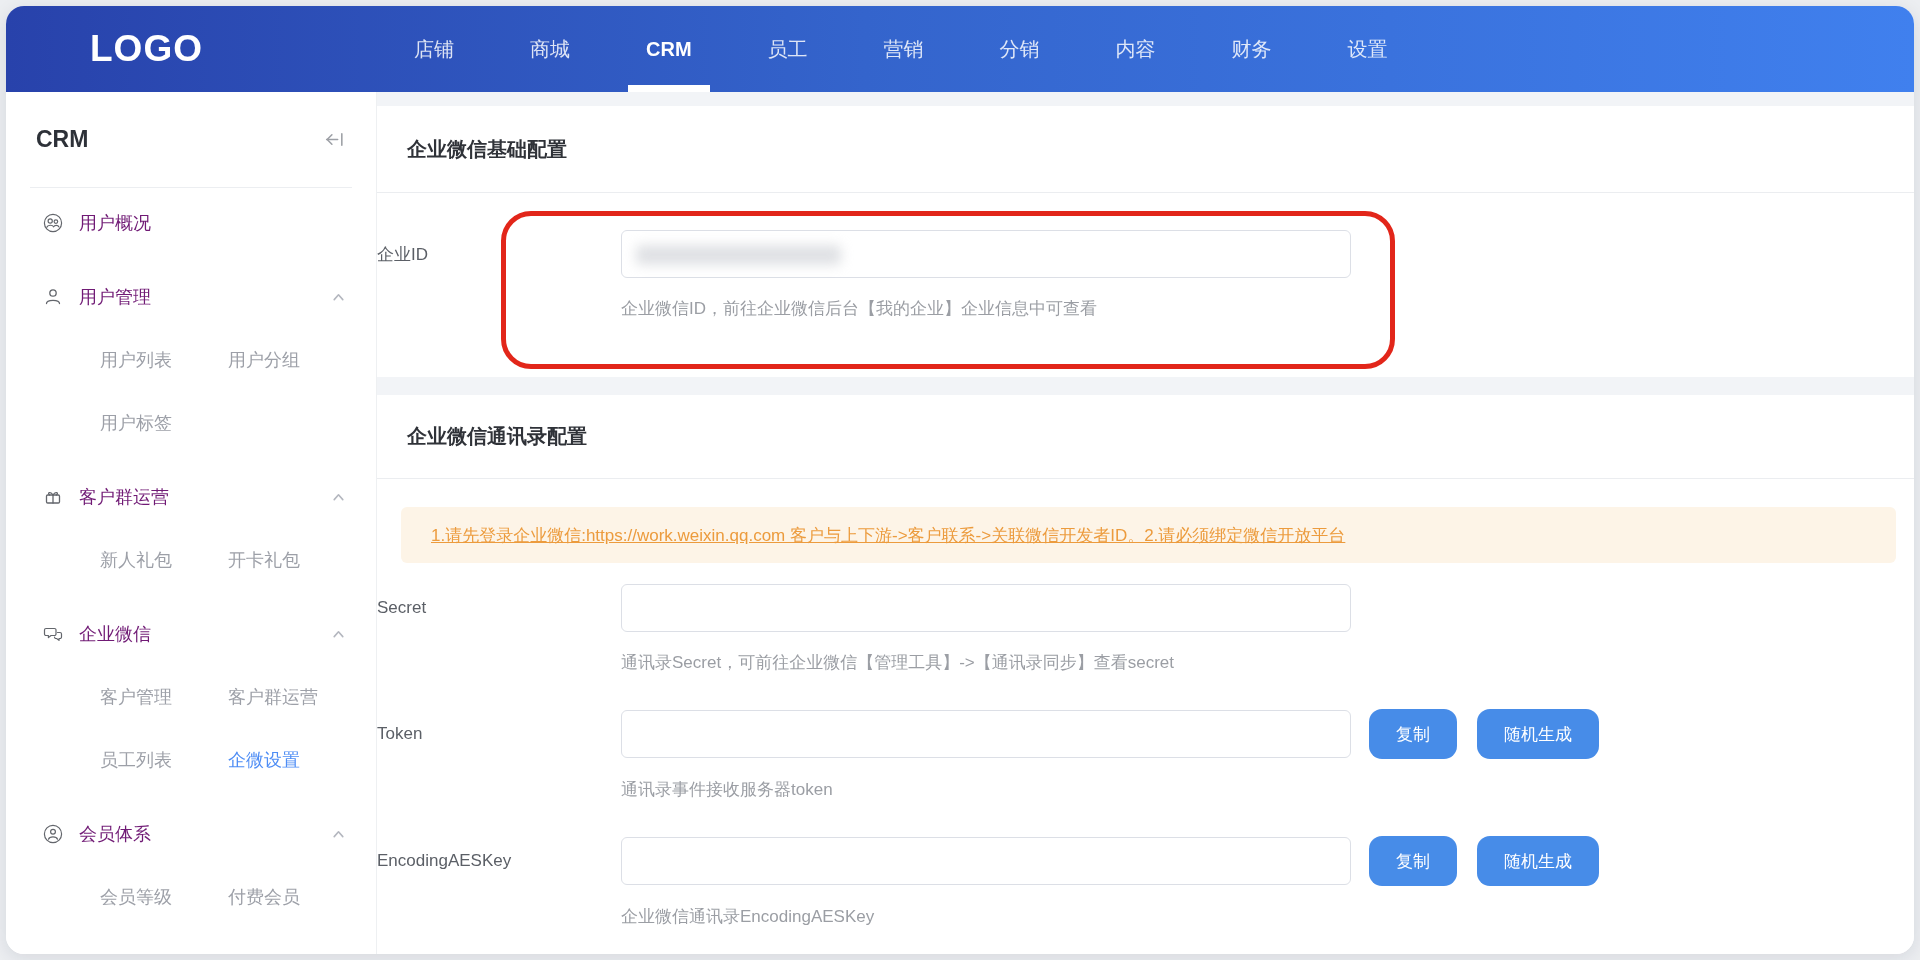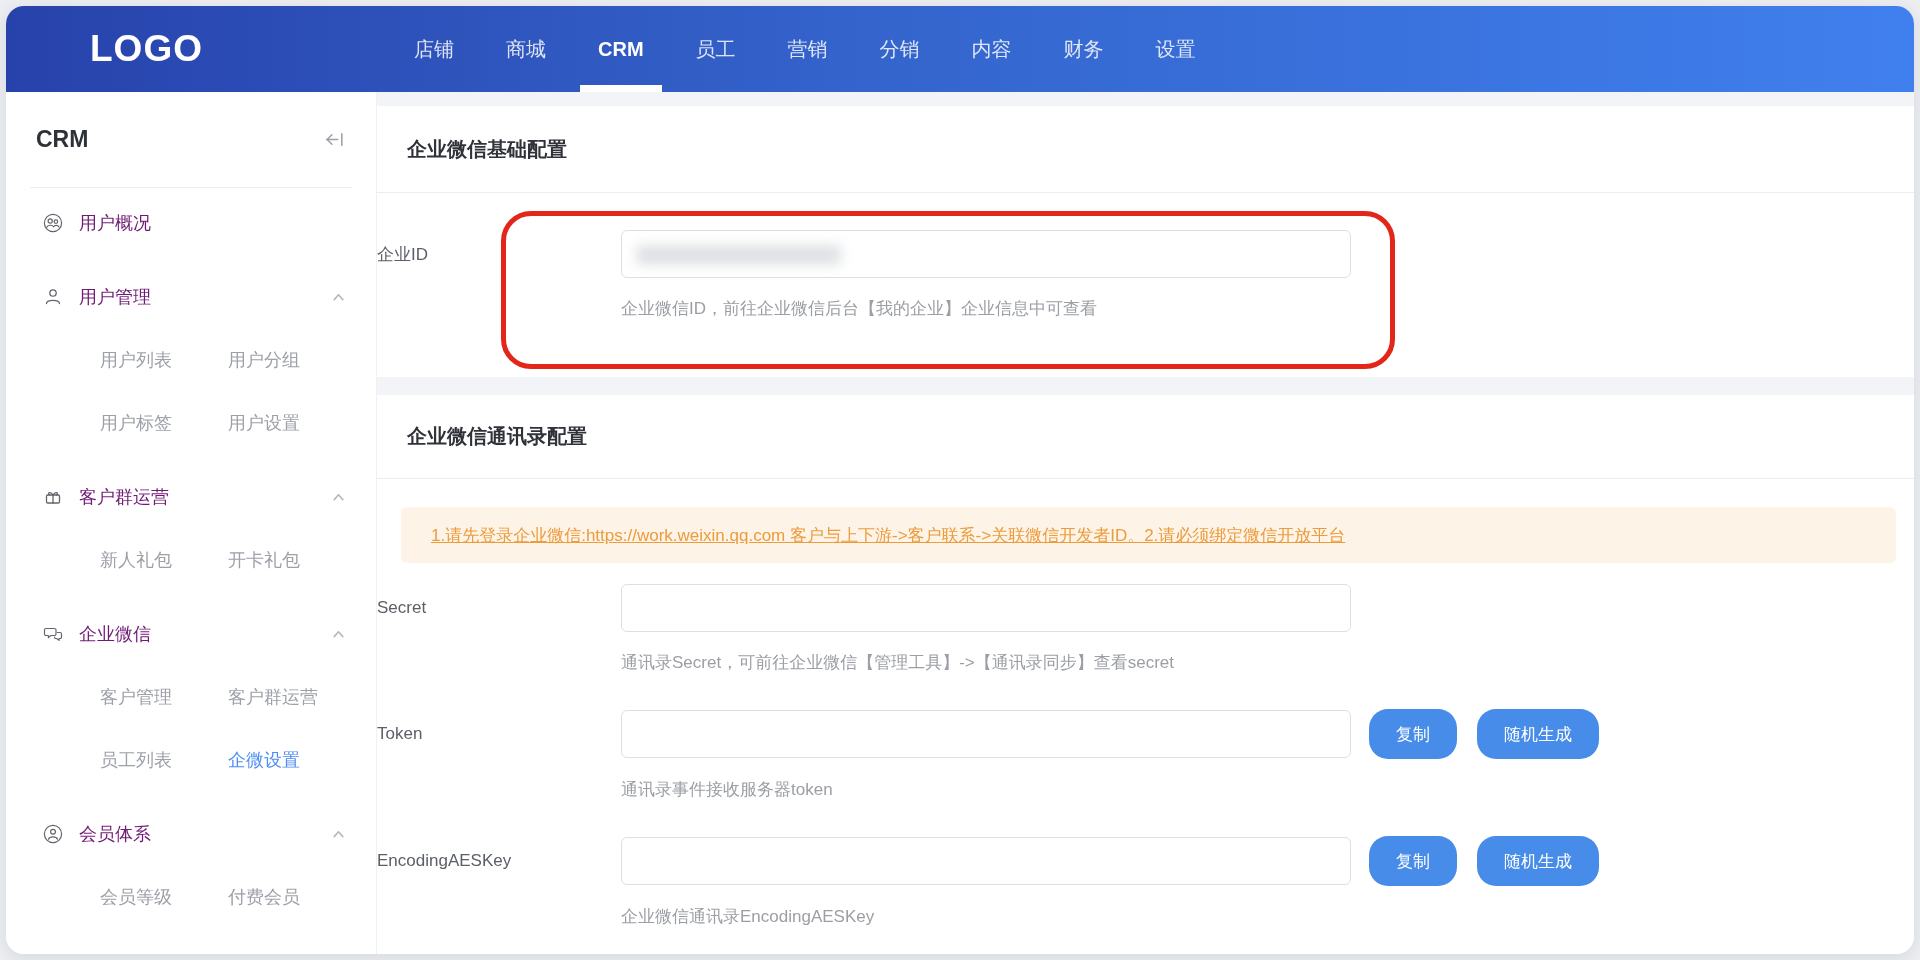--- a/index.html
+++ b/index.html
@@ -14,21 +14,21 @@
     background:#ffffff;box-shadow:0 4px 18px rgba(20,30,60,.10);
     display:flex;flex-direction:column;
   }
   
   .navbar{
     position:relative;flex:0 0 86px;height:86px;
     background:linear-gradient(90deg,#2842ab 0%,#3464cc 45%,#4080ee 100%);
     display:flex;align-items:center;
   }
   .logo{margin-left:84px;color:#fff;font-size:37px;font-weight:bold;letter-spacing:1px;}
-  .nav-items{position:absolute;left:390px;top:0;height:86px;display:flex;gap:16px;}
+  .nav-items{position:absolute;left:390px;top:0;height:86px;display:flex;gap:40px;}
   .nav-item{
     position:relative;display:flex;align-items:center;padding:0 18px;
     color:rgba(255,255,255,.84);font-size:20px;cursor:pointer;white-space:nowrap;
   }
   .nav-item.active{color:#ffffff;font-weight:bold;}
   .nav-item.active::after{
     content:"";position:absolute;left:0;right:0;bottom:0;height:7px;background:#ffffff;
   }
   
   .body-row{flex:1;display:flex;min-height:0;}
@@ -78,21 +78,21 @@
   .field-input input{
     position:absolute;inset:0;width:100%;height:100%;border:none;outline:none;
     background:transparent;border-radius:6px;padding:0 14px;box-sizing:border-box;
     font-size:16px;color:#606266;font-family:inherit;
   }
   .redacted-blob{
     position:absolute;left:14px;top:14px;width:205px;height:20px;border-radius:4px;
     background:#c6c9cf;filter:blur(6px);opacity:.55;pointer-events:none;
   }
   .field-btn{
-    height:50px;border:none;border-radius:19px;margin-left:18px;padding:0 27px;
+    height:50px;border:none;border-radius:13px;margin-left:18px;padding:0 27px;
     color:#fff;font-size:17px;cursor:pointer;white-space:nowrap;font-family:inherit;
   }
   .field-btn + .field-btn{margin-left:20px;}
   .field-help{margin-left:244px;margin-top:20px;font-size:17px;color:#9b9ea4;height:22px;line-height:22px;}
   .annotation-ring{
     position:absolute;left:124px;top:105px;width:884px;height:148px;
     border:5px solid #e2261a;border-radius:30px;pointer-events:none;
   }
 </style>
 </head>
@@ -156,21 +156,20 @@
               <span class="chevron">
                 <svg width="15" height="15" viewBox="0 0 14 14" fill="none" stroke="#b4b7bf" stroke-width="1.5" stroke-linecap="round" stroke-linejoin="round">
                   <polyline points="3,9 7,4.5 11,9"></polyline>
                 </svg>
               </span>
             </div>
             <div class="submenu">
               <div class="submenu-item">用户列表</div>
               <div class="submenu-item">用户分组</div>
               <div class="submenu-item">用户标签</div>
-              <div class="submenu-item">用户设置</div>
             </div>
           </div>
           <div class="menu-group">
             <div class="menu-group-header">
               <span class="group-icon">
                 <svg width="22" height="22" viewBox="0 0 22 22" fill="none" stroke="#63666c" stroke-width="1.3" stroke-linecap="round" stroke-linejoin="round">
                   <rect x="4.5" y="9" width="13" height="8" rx="1.2"></rect>
                   <line x1="11" y1="9" x2="11" y2="17"></line>
                   <path d="M11 9C8.5 4.8 4.8 7 7.6 9"></path>
                   <path d="M11 9c2.5-4.2 6.2-2 3.4 0"></path>

